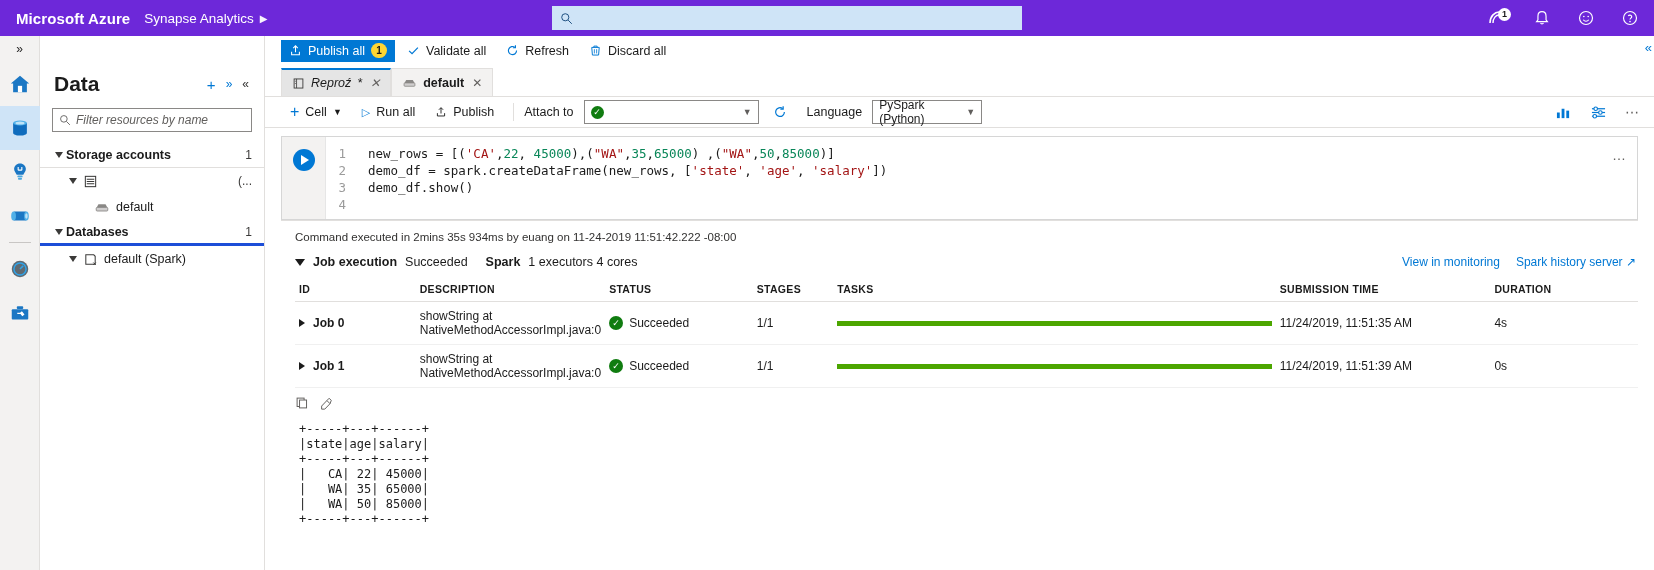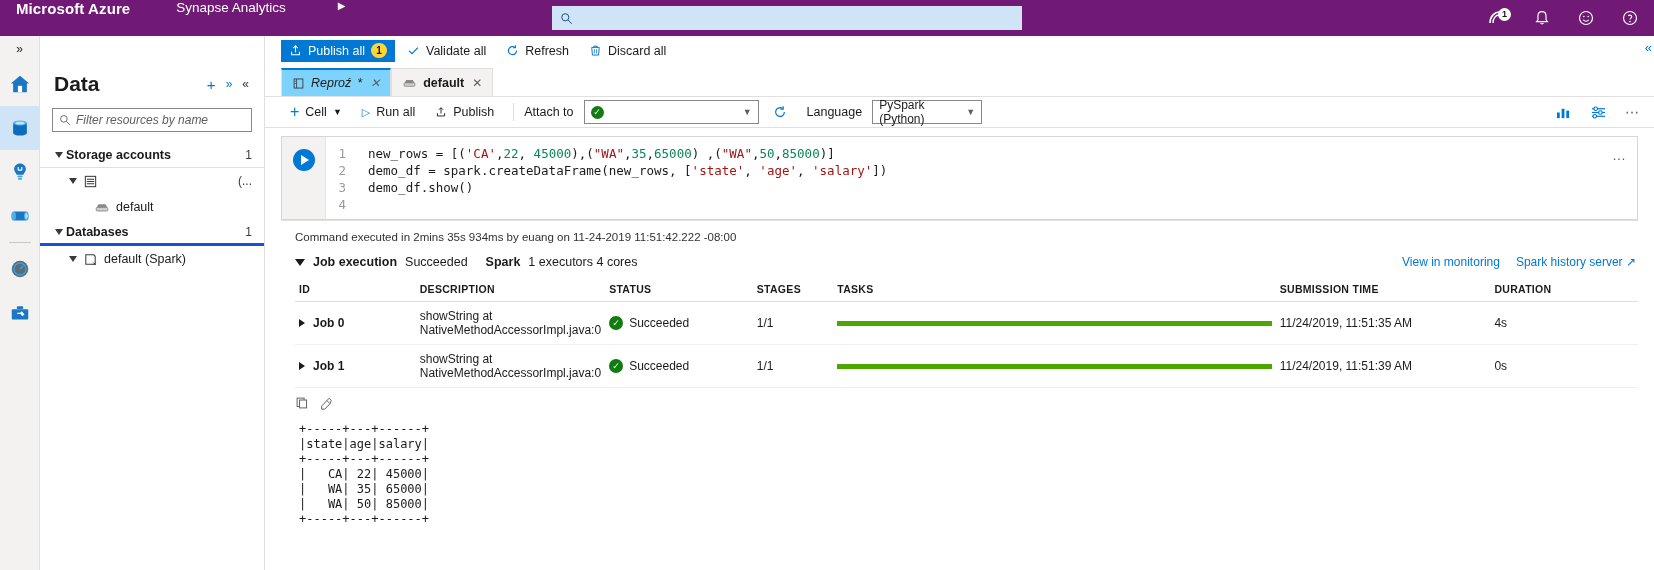--- a/index.html
+++ b/index.html
@@ -1,22 +1,22 @@
 <!DOCTYPE html>
 <html><head>
 <meta charset="utf-8">
 <style>
   * { box-sizing: border-box; margin:0; padding:0; }
   html,body { width:1654px; height:570px; overflow:hidden; background:#fff;
     font-family:"Liberation Sans", sans-serif; font-size:12px; color:#1b1b1b; }
 
   
-  .azbar { height:36px; background:#701a75; display:flex; align-items:flex-start; color:#fff; position:relative;gap:32px; }
+  .azbar { height:36px; background:#6d28d9; display:flex; align-items:center; color:#fff; position:relative; }
   .az-brand { font-size:15px; font-weight:bold; padding:0 14px 0 16px; letter-spacing:.1px; }
-  .az-service { font-size:13.5px; padding-right:20px; }
+  .az-service { font-size:13.5px; padding-right:6px; }
   .az-chevron { font-size:10px; opacity:.95; padding-right:10px; }
   .az-search { position:absolute; left:552px; top:6px; width:470px; height:24px;
     background:#cfe4f7; display:flex; align-items:center; padding:0 8px; }
   .az-search .mag { width:13px; height:13px; margin-right:6px; flex:none; }
   .az-search input { border:0; background:transparent; outline:none; width:100%;
     font-family:"Liberation Sans", sans-serif; font-size:12.5px; font-style:italic; color:#1b4d7e; }
   .az-search input::placeholder { color:#2a5f94; font-style:italic; opacity:1; }
   .az-icons { position:absolute; right:14px; top:0; height:36px; display:flex; align-items:center; gap:24px; }
   .az-ico { position:relative; width:20px; height:20px; display:flex; align-items:center; justify-content:center; }
   .az-badge { position:absolute; right:-3px; top:0px; background:#fff; color:#1b1b1b; border-radius:50%;
@@ -54,21 +54,21 @@
   
   .main { flex:1; display:flex; flex-direction:column; min-width:0; position:relative; }
   .toolbar { height:30px; display:flex; align-items:center; padding-left:16px; gap:4px; border-bottom:1px solid transparent; }
   .tb-item { display:flex; align-items:center; height:22px; padding:0 8px; font-size:12.5px; gap:6px; }
   .tb-pub { background:#0078d4; color:#fff; }
   .tb-badge { background:#ffd633; color:#1b1b1b; border-radius:8px; min-width:16px; height:15px;
     font-size:10px; font-weight:bold; display:flex; align-items:center; justify-content:center; padding:0 4px; }
 
   .tabs { height:30px; display:flex; align-items:flex-end; padding-left:16px; background:#fff; }
   .tab { height:28px; display:flex; align-items:center; gap:6px; padding:0 10px; font-size:12.5px;
-    background:#7dd3fc; border:1px solid #e1dfdd; border-bottom:none; }
+    background:#e5e5e5; border:1px solid #e1dfdd; border-bottom:none; }
   .tab.active { border-top:2px solid #0078d4; font-style:italic; }
   .tab.inactive { background:#f3f2f1; }
   .tab-x { color:#605e5c; font-size:12px; margin-left:2px; }
   .tab-name { white-space:nowrap; }
 
   .cmdbar { height:32px; display:flex; align-items:center; padding-left:16px; gap:2px;
     border-top:1px solid #e1dfdd; border-bottom:1px solid #e1dfdd; position:relative; }
   .cb { display:flex; align-items:center; gap:6px; padding:0 9px; height:24px; font-size:12.5px; }
   .cb-sep { width:1px; height:18px; background:#e1dfdd; margin:0 8px; }
   .attach-box { width:175px; height:24px; border:1px solid #8a8886; display:flex; align-items:center;

